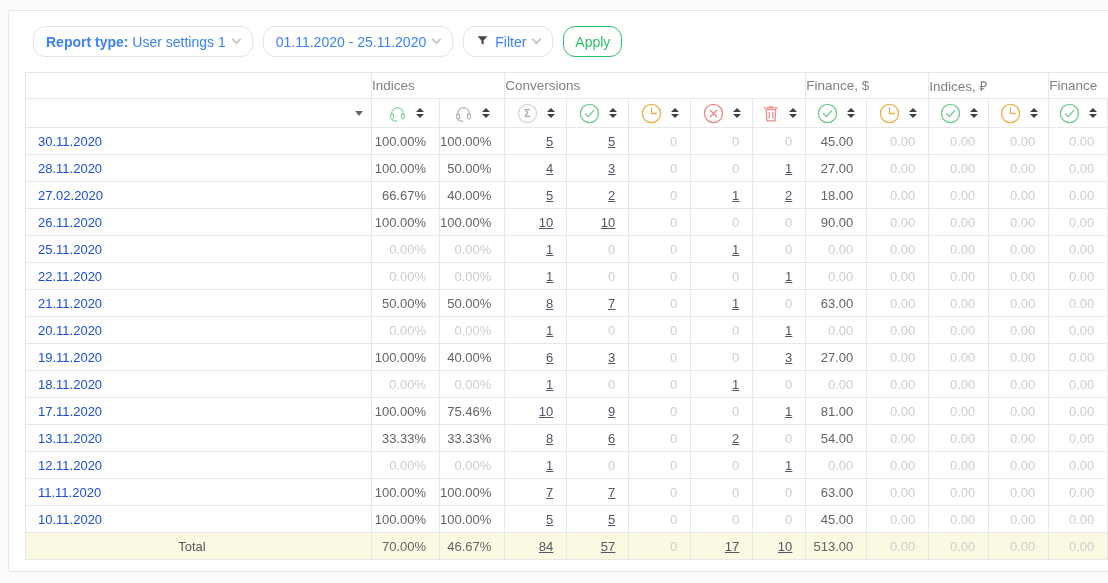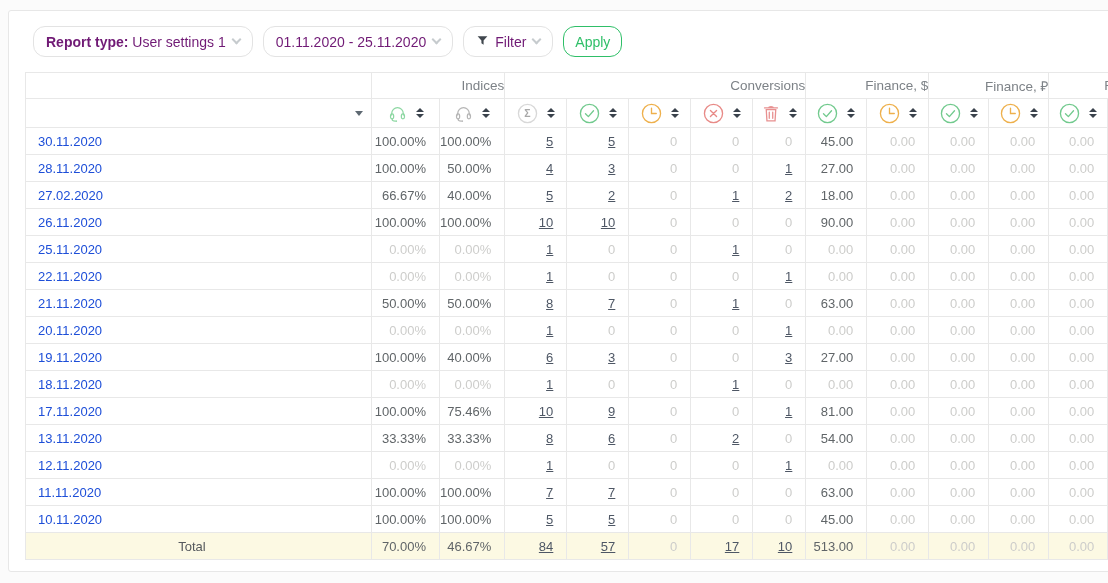--- a/index.html
+++ b/index.html
@@ -5,33 +5,33 @@
   * { margin:0; padding:0; box-sizing:border-box; }
   html,body { width:1108px; height:583px; overflow:hidden; background:#fbfbfb;
               font-family:"Liberation Sans", sans-serif; }
   .container { position:absolute; left:8px; top:10px; width:1200px; height:562px;
                background:#fff; border:1px solid #e7e7e7; border-radius:3px;
                padding:15px 0 0 8px; }
   
   .toolbar { display:flex; align-items:center; gap:10px; margin:0 0 15px 16px; }
   .tbtn { display:inline-flex; align-items:center; gap:7px; height:31px;
           padding:0 12px; background:#fff; border:1px solid #e3e3e3; border-radius:12px;
-          font-size:14px; color:#701a75; cursor:pointer; }
+          font-size:14px; color:#3b82f6; cursor:pointer; }
   .tbtn b { font-weight:bold; }
   .chev { width:7px; height:7px; border-right:2px solid #c6cbce; border-bottom:2px solid #c6cbce;
           transform:rotate(45deg); margin-top:-4px; }
   .apply-btn { height:31px; padding:0 11px; background:#fff; border:1px solid #2fbf68;
                border-radius:12px; color:#2fbf68; font-size:14px; cursor:pointer; }
   .funnel { display:inline-block; margin-right:-1px; }
   
   table { border-collapse:collapse; table-layout:fixed; margin-left:8px;
           font-size:13px; color:#5d6266; }
   th, td { border:1px solid #e8e8e8; overflow:hidden; white-space:nowrap; }
   tr.group-row th { height:26px; font-weight:normal; color:#7d8287; font-size:13.5px;
-                    text-align:right; background:#fff; }
+                    text-align:left; background:#fff; }
   tr.icon-row th { height:29px; background:#fff; position:relative; cursor:pointer; }
   .hdr-inner { display:flex; align-items:center; justify-content:center; gap:9px; height:100%; }
   .sort { display:inline-flex; flex-direction:column; gap:2px; }
   .sort i { display:block; width:0; height:0; border-left:4px solid transparent;
             border-right:4px solid transparent; }
   .sort .up { border-bottom:4px solid #3a424c; }
   .sort .dn { border-top:4px solid #3a424c; }
   .date-caret { position:absolute; right:8px; top:12px; width:0; height:0;
                 border-left:4px solid transparent; border-right:4px solid transparent;
                 border-top:5px solid #5e6972; cursor:pointer; }
@@ -85,21 +85,21 @@
         <col style="width: 60px;">
         <col style="width: 59px;">
         <col style="width: 45px;">
       </colgroup>
     <thead>
       <tr class="group-row" id="group-row">
           <th colspan="1"></th>
           <th colspan="2">Indices</th>
           <th colspan="5">Conversions</th>
           <th colspan="2">Finance, $</th>
-          <th colspan="2">Finance, ₽</th>
+          <th colspan="2">Indices, ₽</th>
           <th colspan="2">Finance</th>
         </tr>
       <tr class="icon-row" id="icon-row">
           <th>
             <span class="date-caret"></span>
           </th>
           <th>
             <div class="hdr-inner">
               <span class="icircle">
                 <svg width="19" height="17" viewBox="0 0 24 22" fill="none" stroke="#8cd7a2" stroke-width="1.6" stroke-linecap="round">

